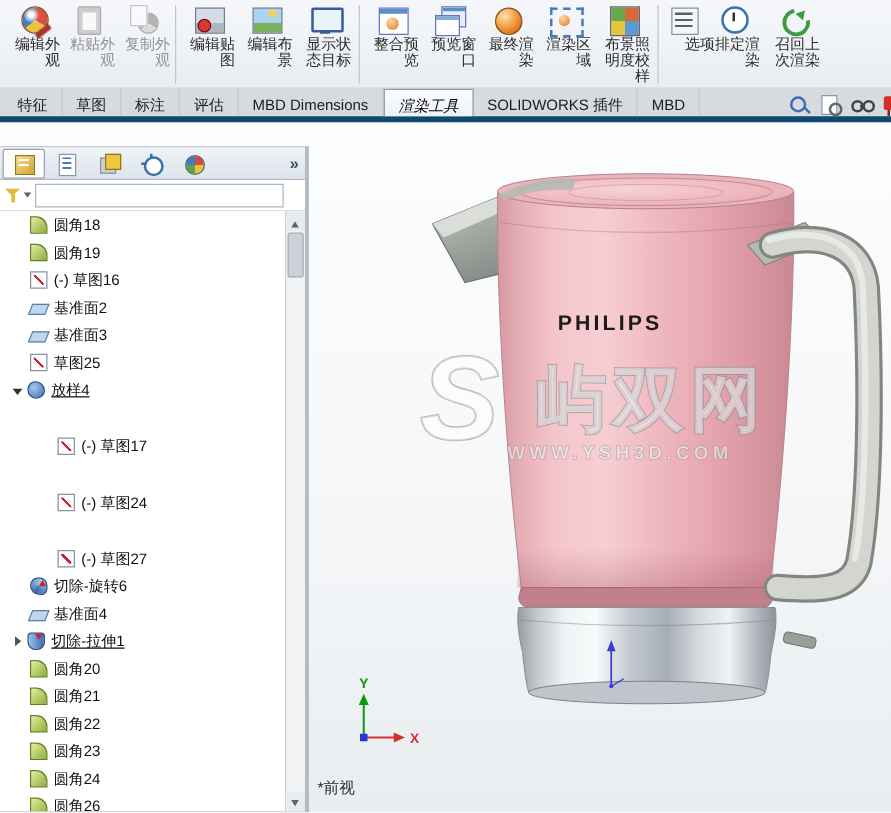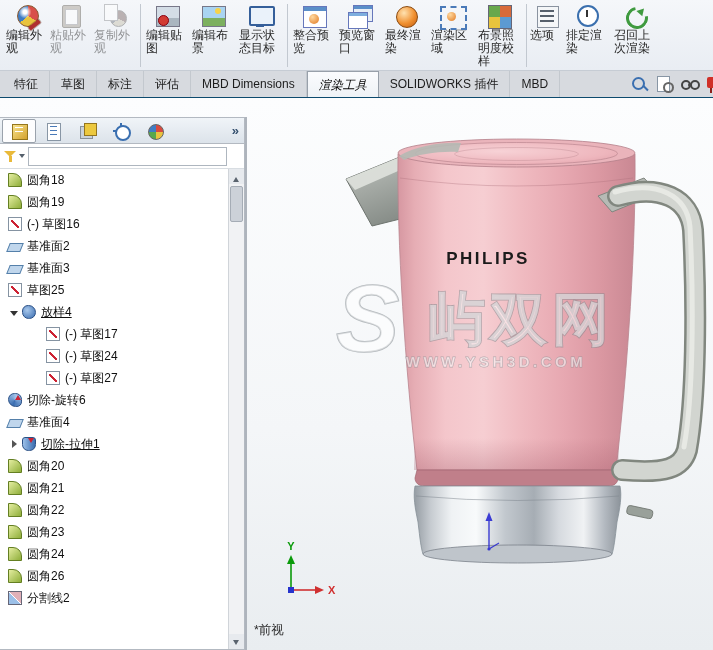--- a/index.html
+++ b/index.html
@@ -4,21 +4,21 @@
 <style>
   * { margin:0; padding:0; box-sizing:border-box; }
   html,body { width:713px; height:650px; }
   #app { position:relative; width:713px; height:650px; overflow:hidden; background:#fff;
          font-family:"Liberation Sans","DejaVu Sans",sans-serif; cursor:default; }
 
   
   .ribbon { position:absolute; left:0; top:0; width:713px; height:71px;
             background:linear-gradient(#f5f7fa,#e9edf3); border-bottom:1px solid #c6ccd4;
             display:flex; align-items:flex-start; padding:1px 0 0 5px; }
-  .rbtn { text-align:left; font-size:12px; line-height:13px; color:#2b2b2b; padding-top:1px; }
+  .rbtn { text-align:right; font-size:12px; line-height:13px; color:#2b2b2b; padding-top:1px; }
   .rbtn .rlabel { width:42px; margin:0 auto; }
   .rbtn.disabled { opacity:.48; filter:grayscale(.85); }
   .w44{width:44px}.w46{width:46px}.w48{width:48px}.w34{width:34px}.w50{width:50px}
   .vsep { width:1px; align-self:stretch; background:#c2c8d0; margin:3px 3px; }
 
   .ric { width:26px; height:24px; margin:2px auto 1px; position:relative; }
   .ric::before,.ric::after{content:"";position:absolute;}
   .ric-appearance::before { left:3px; top:1px; width:20px; height:20px; border-radius:50%;
      background:radial-gradient(circle at 35% 30%, #fff 0 10%, rgba(255,255,255,0) 34%),
      conic-gradient(#d8504a 0 120deg,#e9c33f 120deg 230deg,#3f7cc4 230deg 360deg);
@@ -53,21 +53,21 @@
   .ric-options::before { left:3px; top:2px; width:20px; height:20px; background:#f4f6f8; border:1px solid #8a93a0; }
   .ric-options::after { left:6px; top:6px; width:14px; height:12px;
      background:repeating-linear-gradient(#56606c 0 2px, transparent 2px 5px); }
   .ric-schedule::before { left:3px; top:1px; width:18px; height:18px; border-radius:50%; background:#fff; border:2px solid #3a6fae; }
   .ric-schedule::after { left:12px; top:6px; width:2px; height:7px; background:#333; box-shadow:3px 5px 0 -1px #333; }
   .ric-recall::before { left:4px; top:3px; width:16px; height:16px; border:3px solid #3f9a3f; border-radius:50%; border-top-color:transparent; transform:rotate(35deg); }
   .ric-recall::after { right:1px; top:0; border:4px solid transparent; border-bottom:7px solid #3f9a3f; transform:rotate(42deg); }
 
   
   .tabbar { position:absolute; left:0; top:71px; width:713px; height:27px; background:#d7dadf;
-            border-bottom:1px solid #0c4a6e; display:flex; padding-left:3px; }
+            border-bottom:5px solid #0c4a6e; display:flex; padding-left:3px; }
   .tab { font-size:12px; color:#1c1c1c; padding:0 11px; line-height:26px; border-right:1px solid #c3c8ce; white-space:nowrap; }
   .tab.active { background:linear-gradient(#fbfcfe,#eef2f6); border:1px solid #98a0aa; border-bottom:none; color:#000;font-style:italic; }
   .tabicons { position:absolute; right:0; top:0; height:26px; display:flex; align-items:center; gap:7px; padding-right:2px; }
   .ti { width:18px; height:18px; position:relative; }
   .ti::before,.ti::after{content:"";position:absolute;}
   .ti-search::before { left:2px; top:2px; width:9px; height:9px; border:2px solid #3a6fb0; border-radius:50%; }
   .ti-search::after { left:12px; top:12px; width:7px; height:2px; background:#3a6fb0; transform:rotate(45deg); }
   .ti-zoomdoc::before { left:2px; top:1px; width:11px; height:14px; background:#fff; border:1px solid #8896a5; }
   .ti-zoomdoc::after { left:8px; top:7px; width:7px; height:7px; border:2px solid #666; border-radius:50%; }
   .ti-glasses::before { left:1px; top:5px; width:6px; height:6px; border:2px solid #444; border-radius:50%; }
@@ -109,23 +109,23 @@
 
   .pfilter { height:25px; border-bottom:1px solid #d8dde2; display:flex; align-items:center; padding:2px 17px 2px 4px; gap:3px; }
   .funnel { width:12px; height:13px; position:relative; flex:none; }
   .funnel::before { content:""; position:absolute; left:0; top:1px; border-left:6px solid transparent;
      border-right:6px solid transparent; border-top:6px solid #e9b93a; }
   .funnel::after { content:""; position:absolute; left:4.5px; top:6px; width:3px; height:6px; background:#e9b93a; }
   .fcaret { width:0; height:0; border:3px solid transparent; border-top:4px solid #55606c; margin-top:3px; flex:none; }
   .filterbox { flex:1; height:19px; border:1px solid #aeb6bf; background:#fff; }
 
   .ptree { position:absolute; top:51px; bottom:0; left:0; right:16px; overflow:hidden; background:#fff; }
-  .trow { display:flex; align-items:center; height:22px; font-size:12px; color:#101010; padding-left:8px; white-space:nowrap; }
+  .trow { display:flex; align-items:center; height:22px; font-size:12px; color:#101010; padding-left:24px; white-space:nowrap; }
   .trow.arrowed { padding-left:6px;text-decoration:underline; }
-  .trow.child { padding-left:46px; }
+  .trow.child { padding-left:46px;margin-top:23px; }
   .arr { width:16px; height:16px; position:relative; flex:none; }
   .arr.down::before { content:""; position:absolute; left:4px; top:7px; border:4px solid transparent; border-top:5px solid #333; }
   .arr.right::before { content:""; position:absolute; left:6px; top:4px; border:4px solid transparent; border-left:5px solid #555; }
   .tlabel { margin-left:5px; }
 
   .icn { width:14px; height:14px; position:relative; flex:none; }
   .icn::after{content:"";position:absolute;}
   .icn-fillet { background:linear-gradient(135deg,#e4eda0,#8fae3a); border:1px solid #647f22; border-radius:0 9px 0 0; }
   .icn-sketch { background:#fff; border:1px solid #8593a2; }
   .icn-sketch::after { left:2px; top:2px; width:8px; height:8px;

